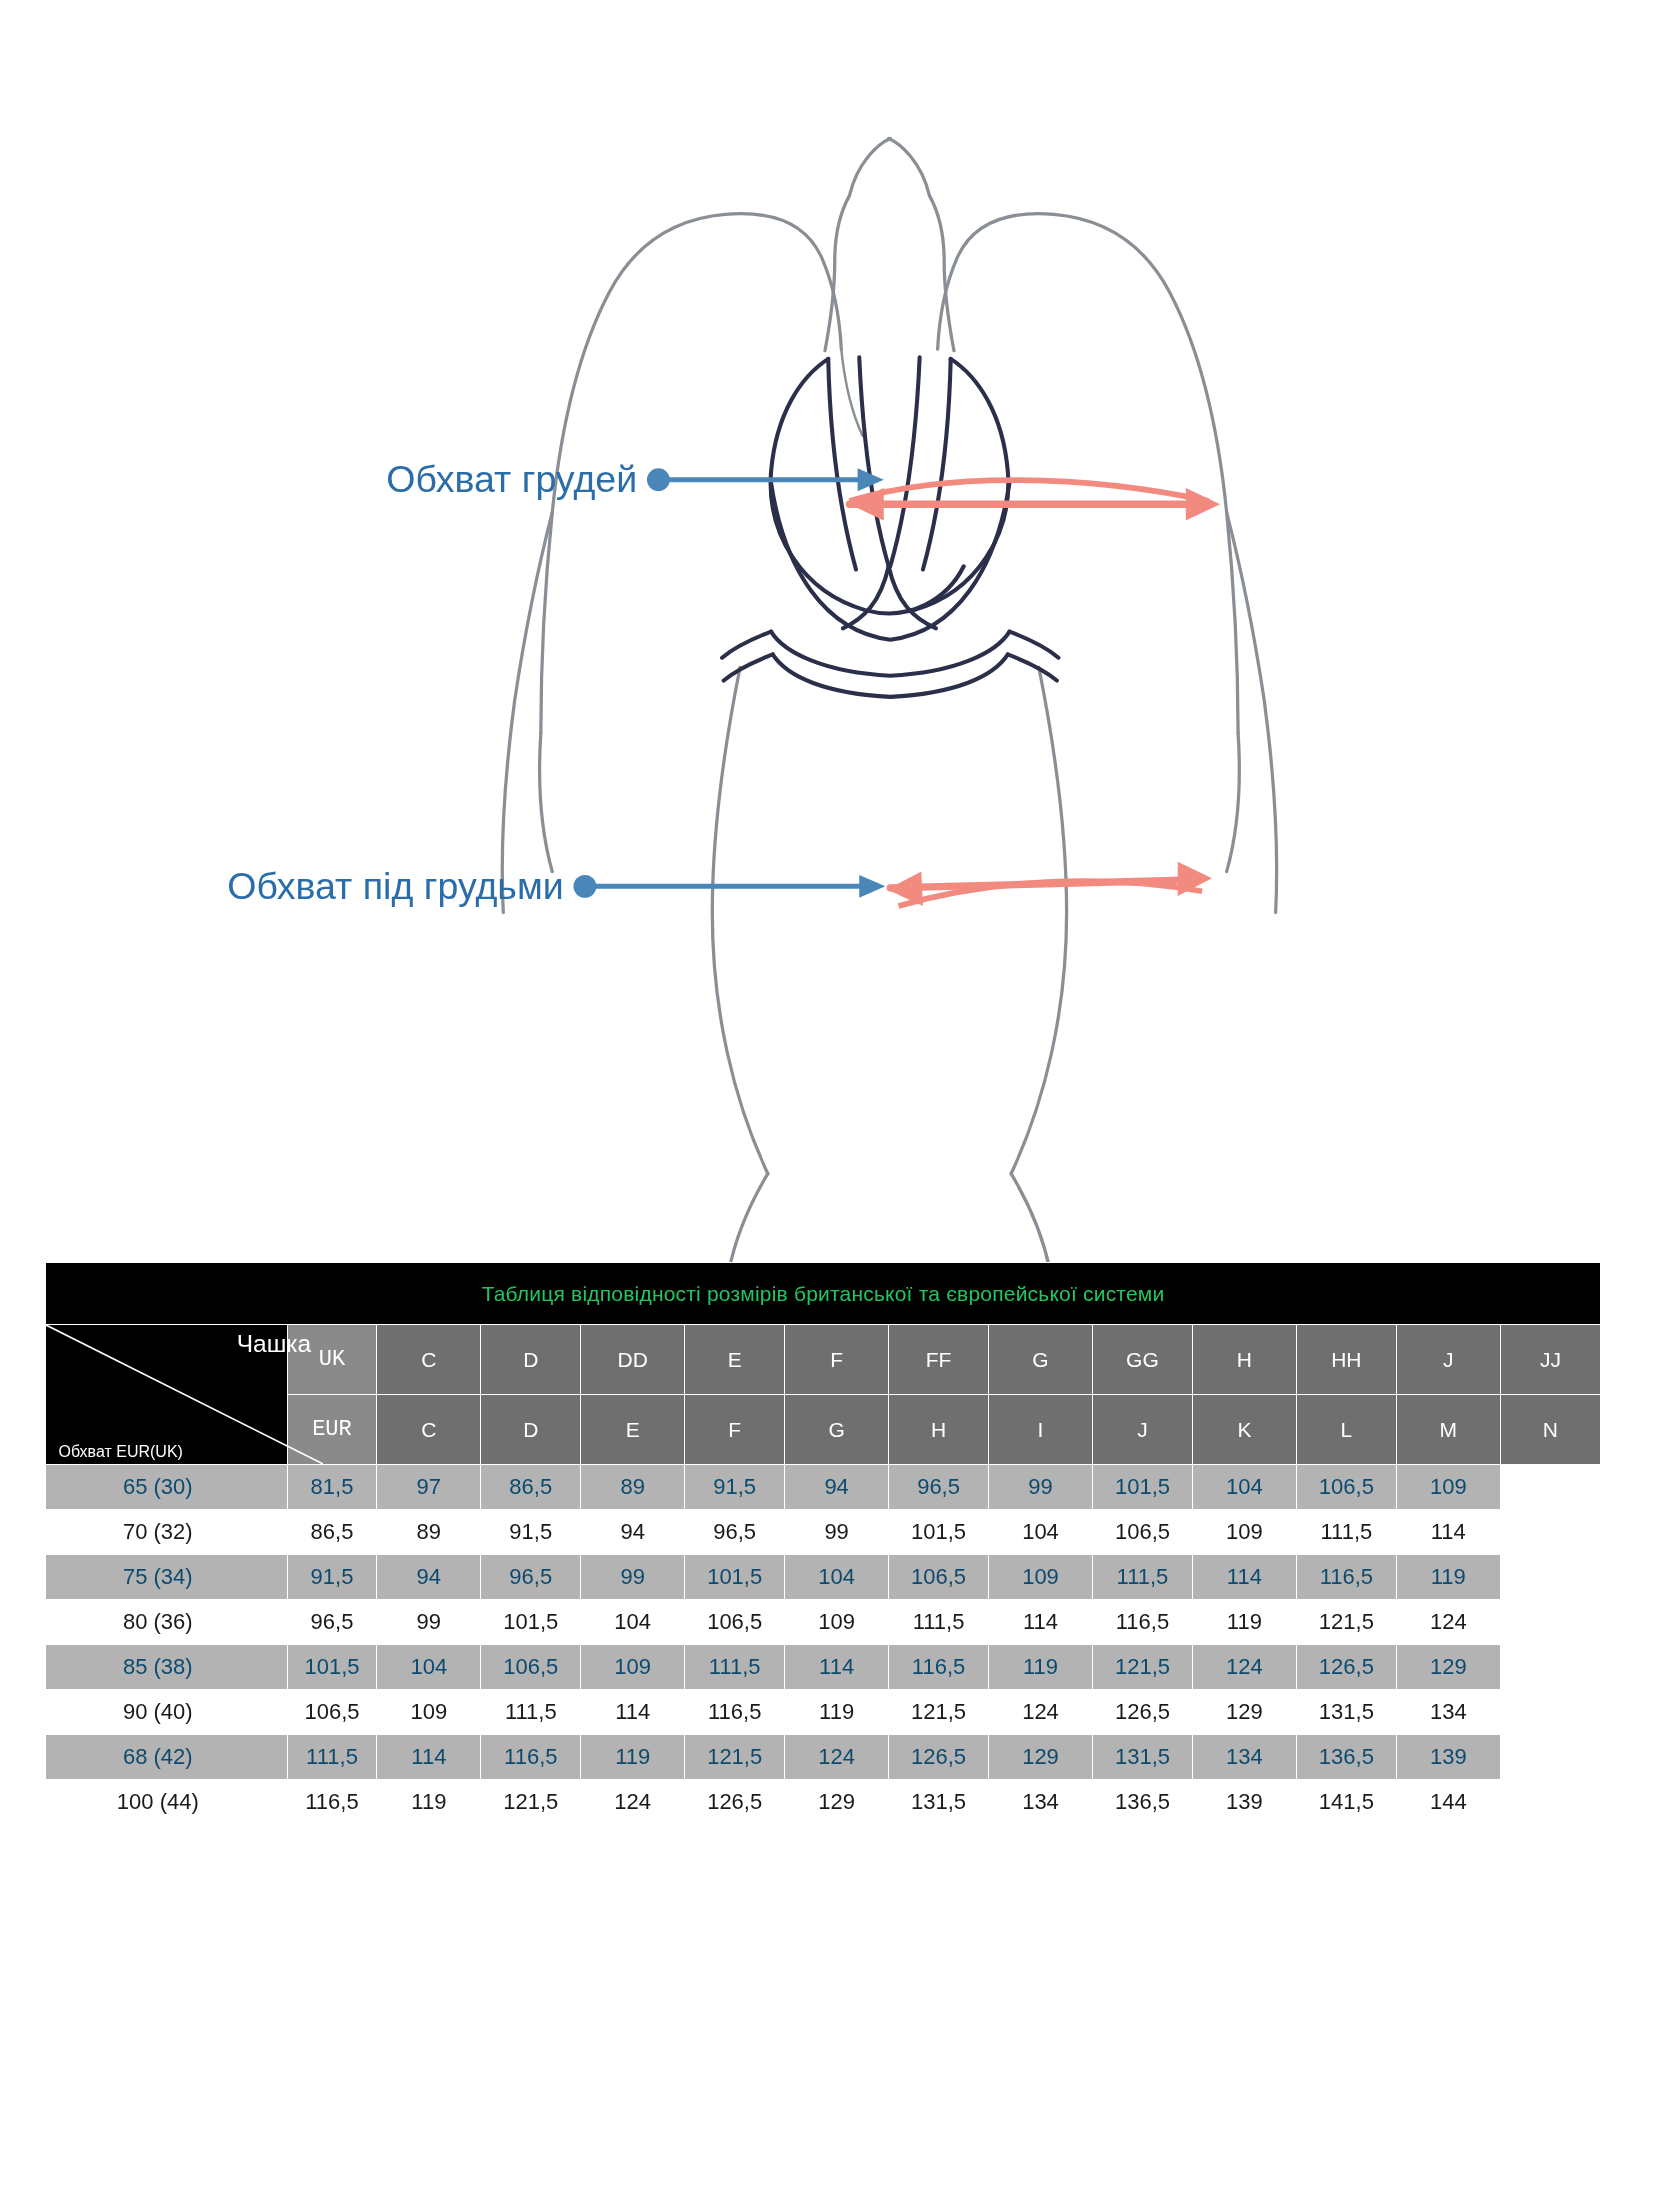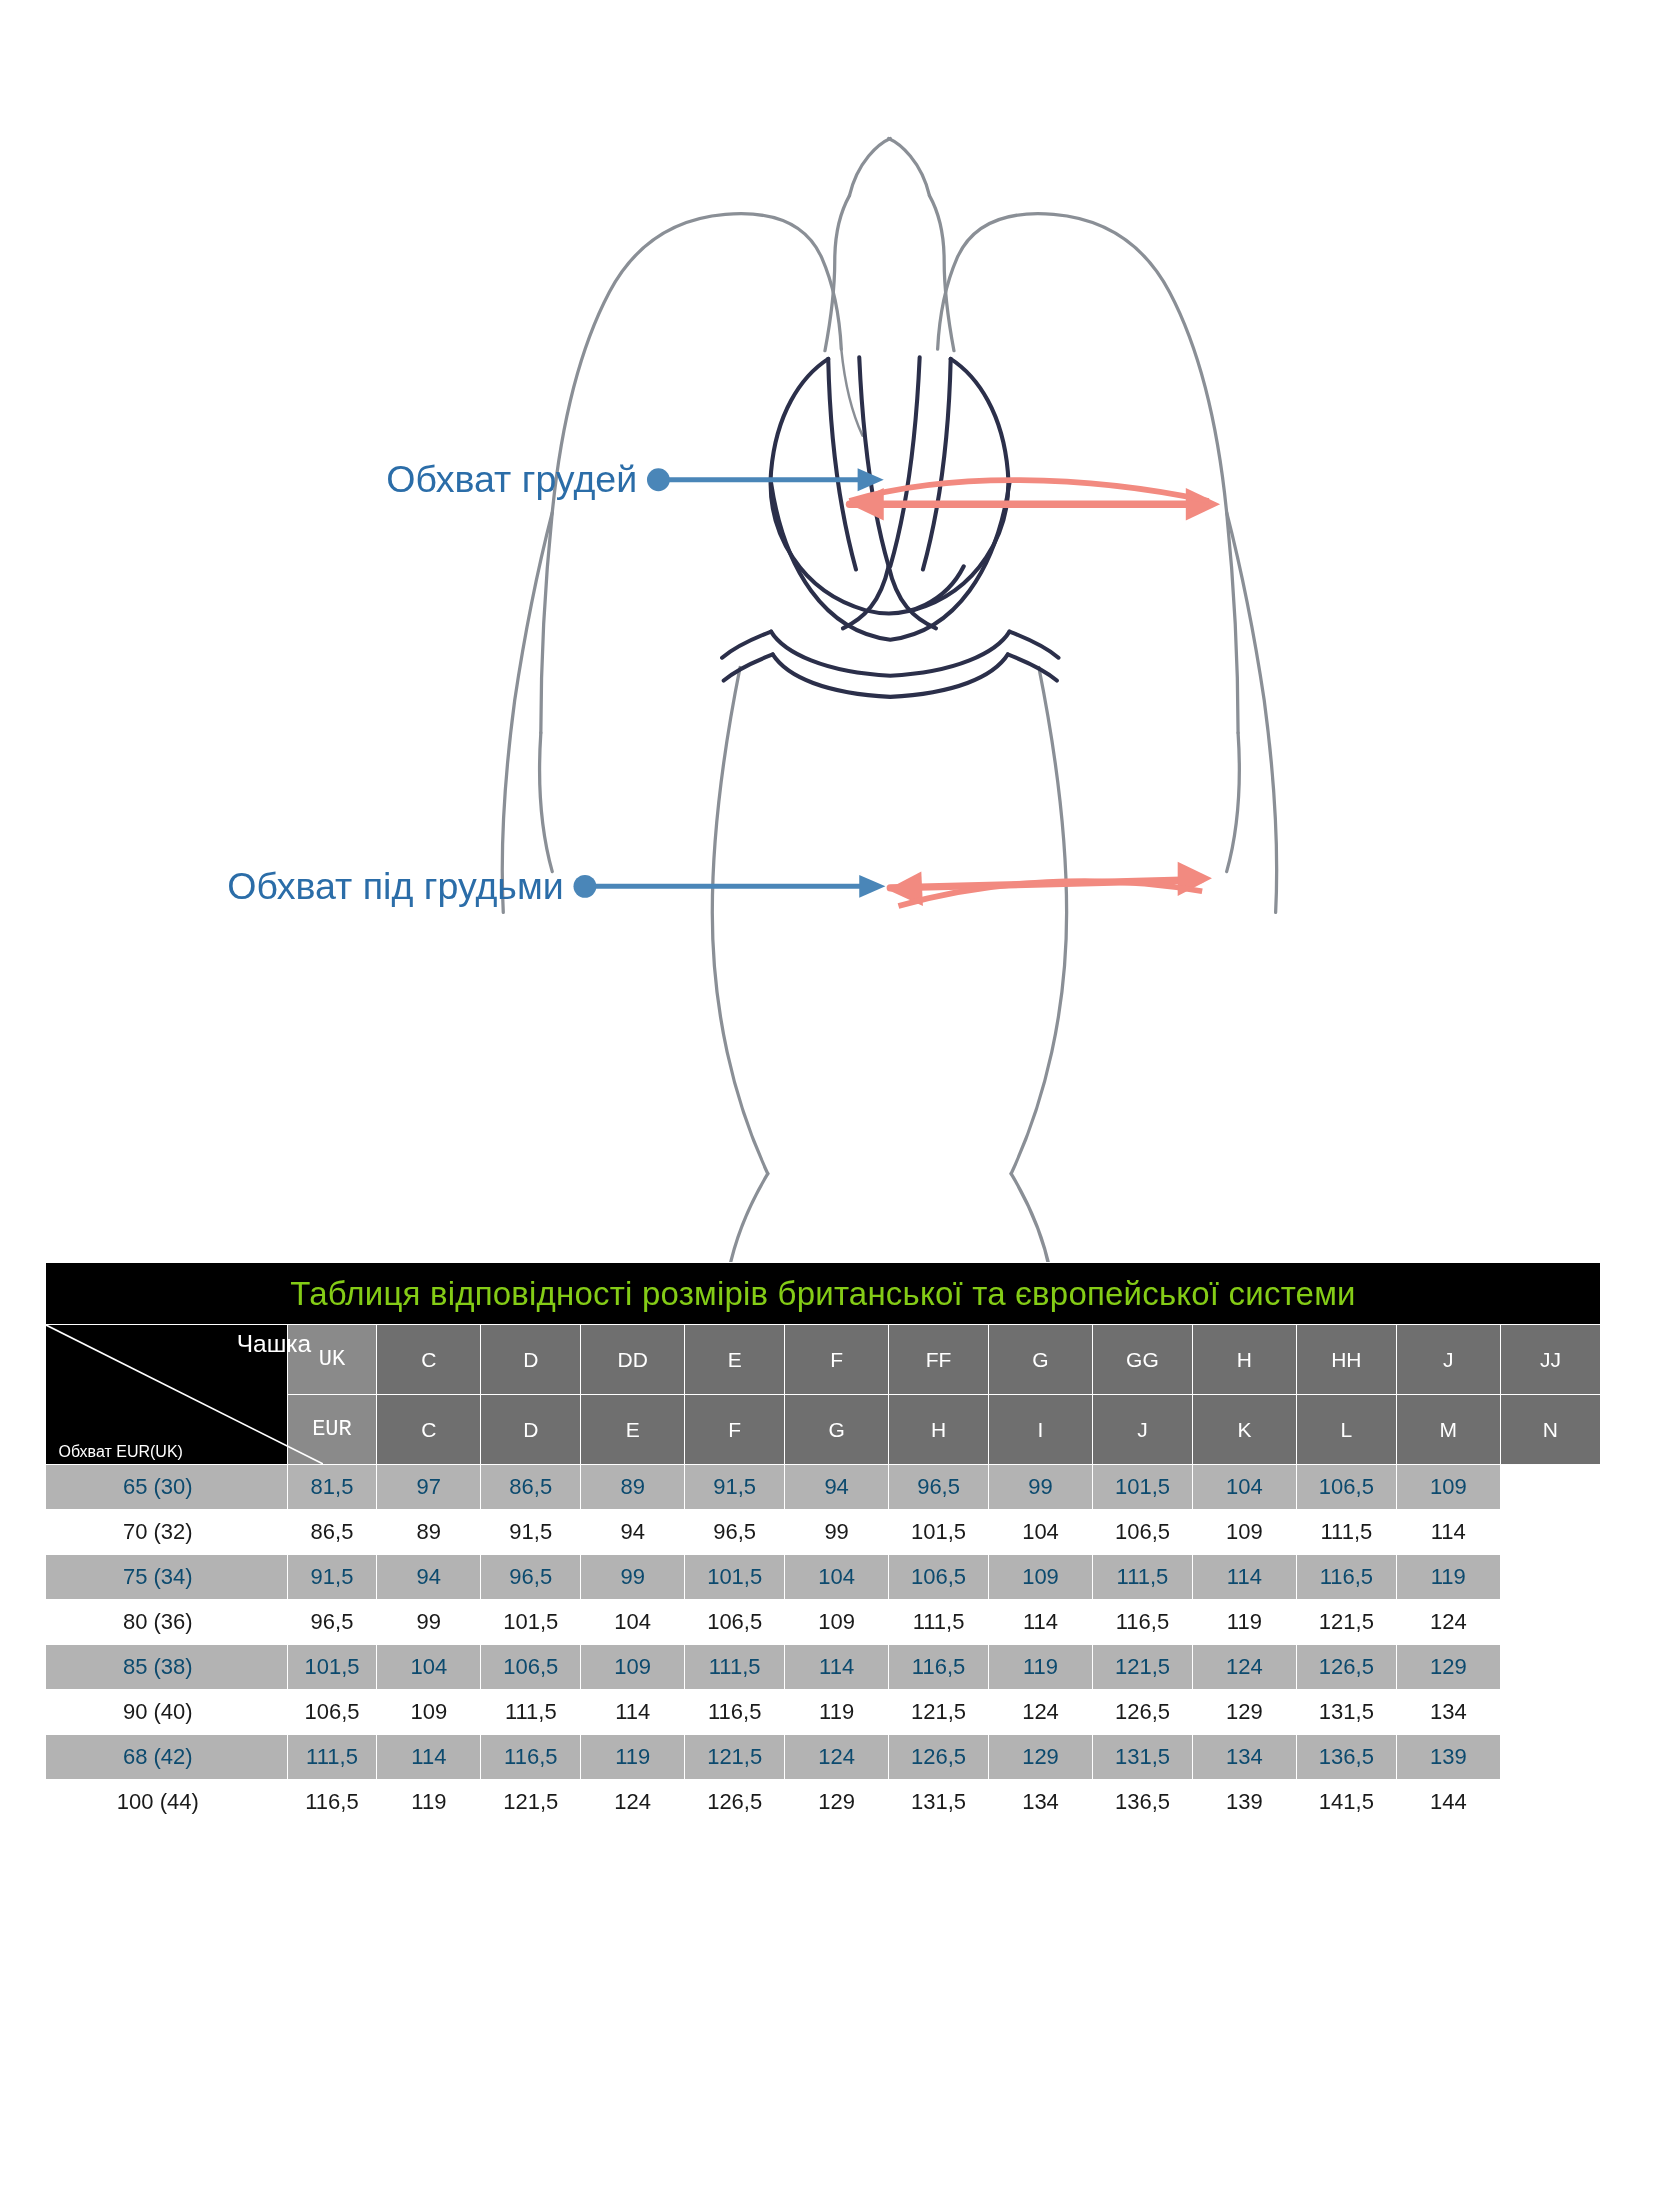--- a/index.html
+++ b/index.html
@@ -50,22 +50,22 @@
   }
   table.size-table td,
   table.size-table th {
     border: 0.8px solid #ffffff;
     text-align: center;
     vertical-align: middle;
     font-weight: normal;
   }
   .title-row td {
     background: #000000;
-    color: #84cc16;
-    font-size: 33px;
+    color: #22c55e;
+    font-size: 21px;
     height: 59px;
     border: none;
     letter-spacing: 0.2px;
   }
   .corner-cell {
     background: #000000;
     position: relative;
     padding: 0;
     border: none !important;
   }

